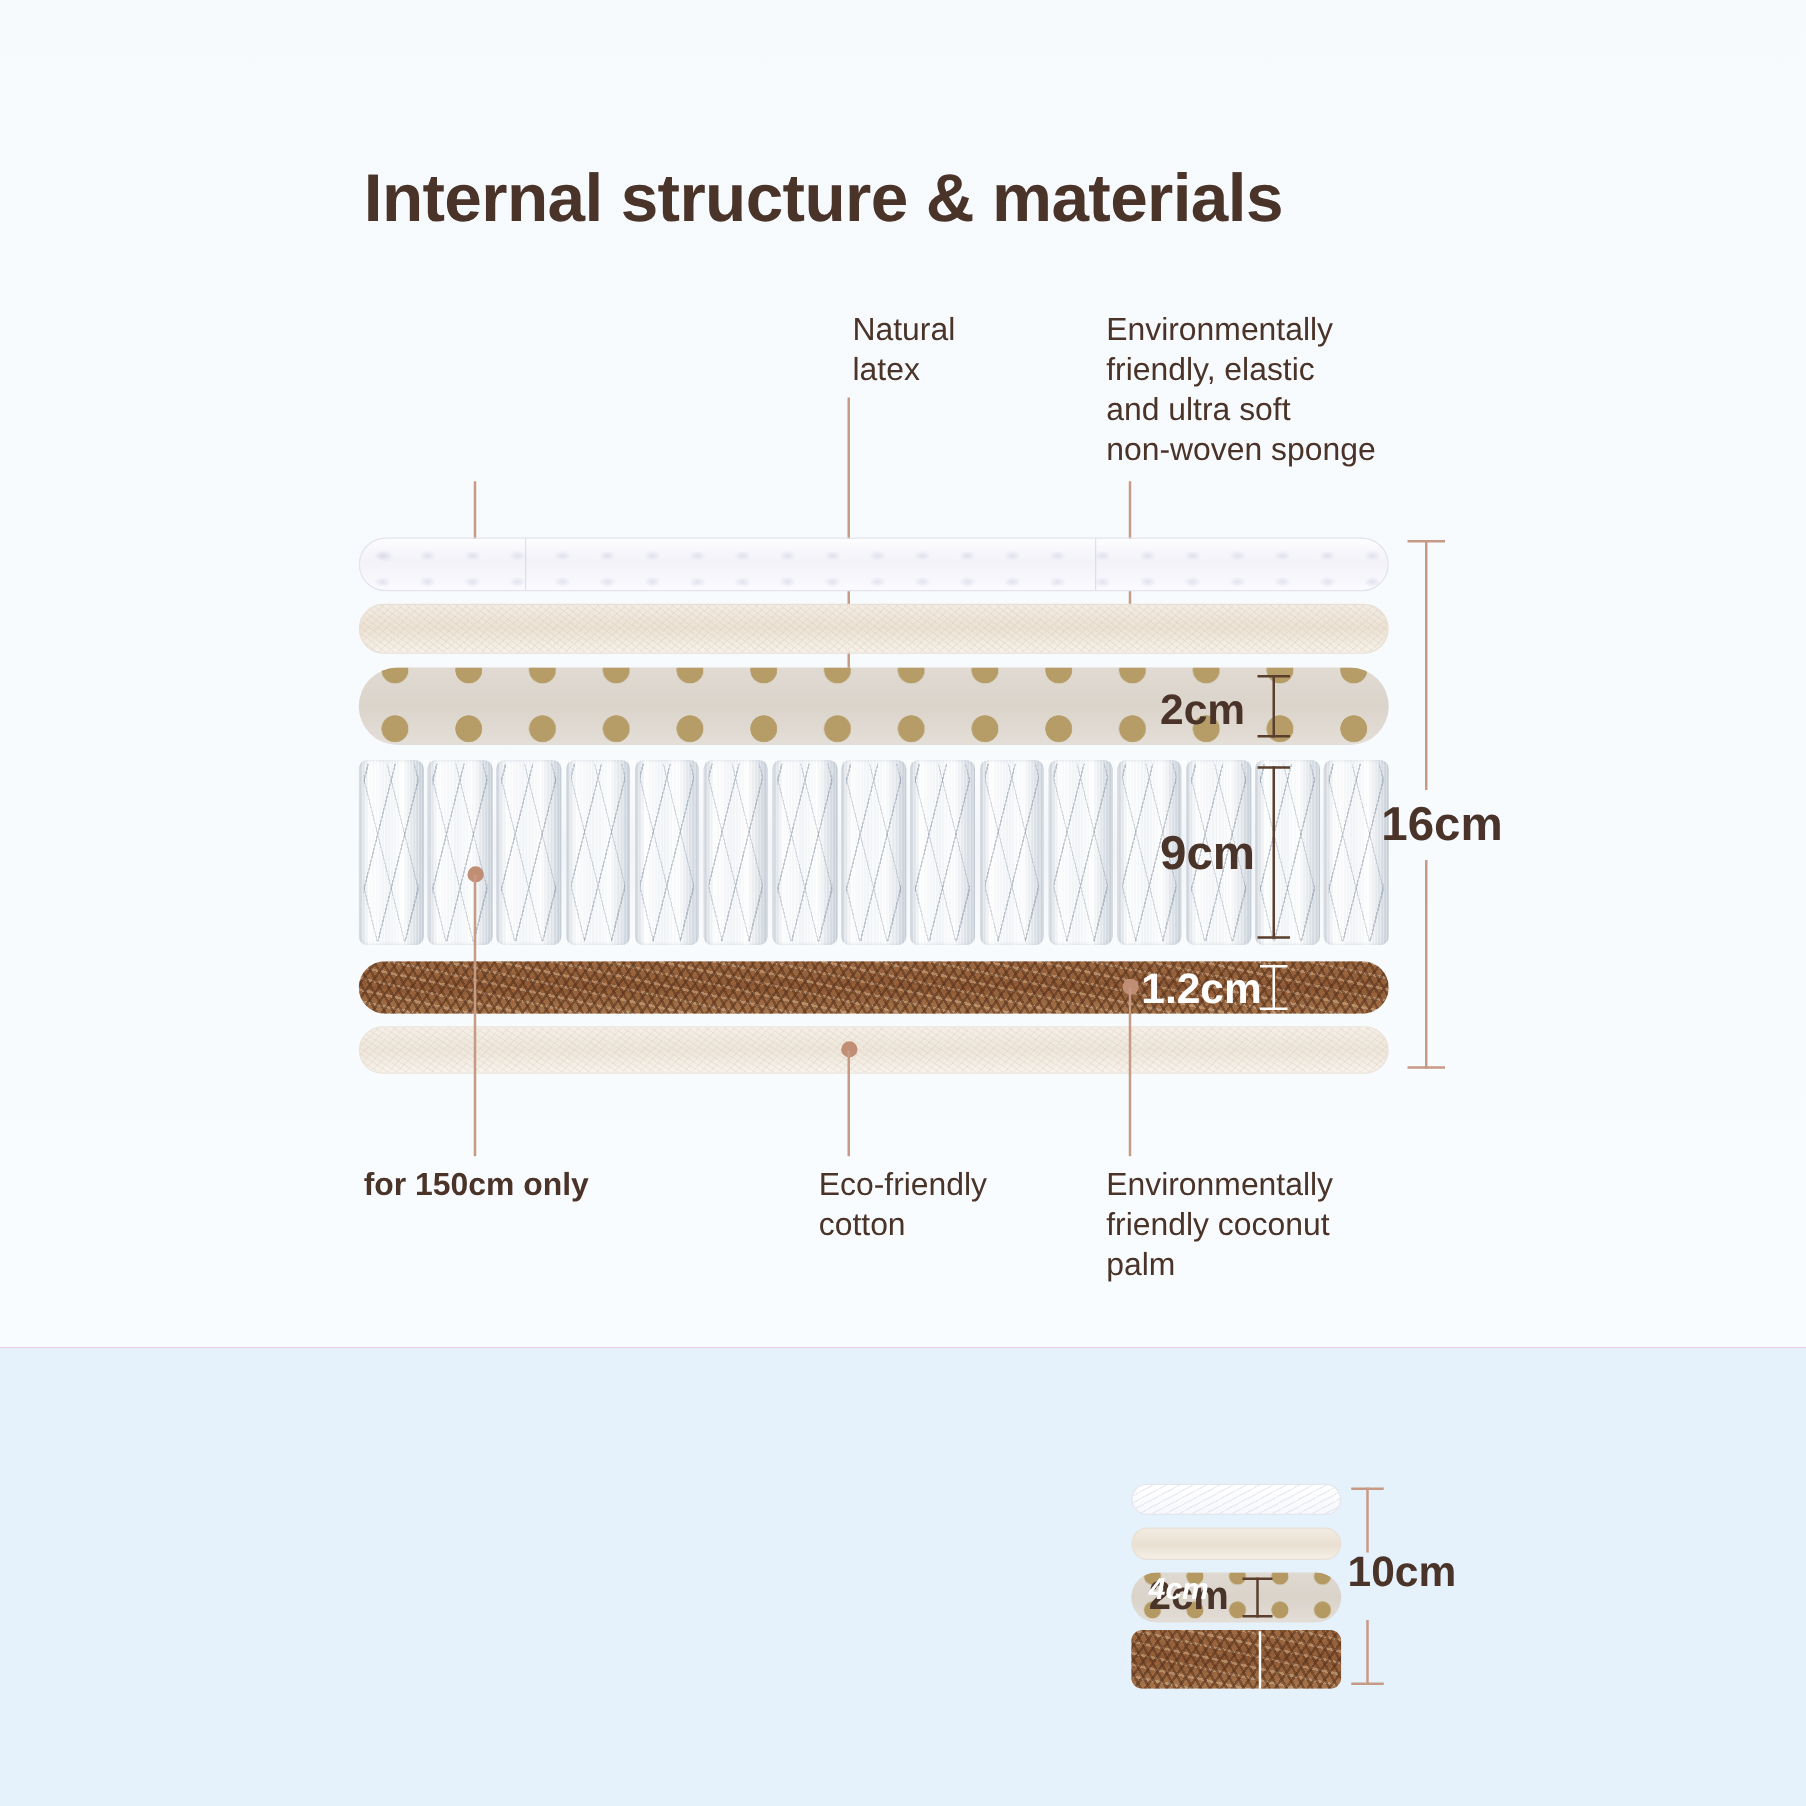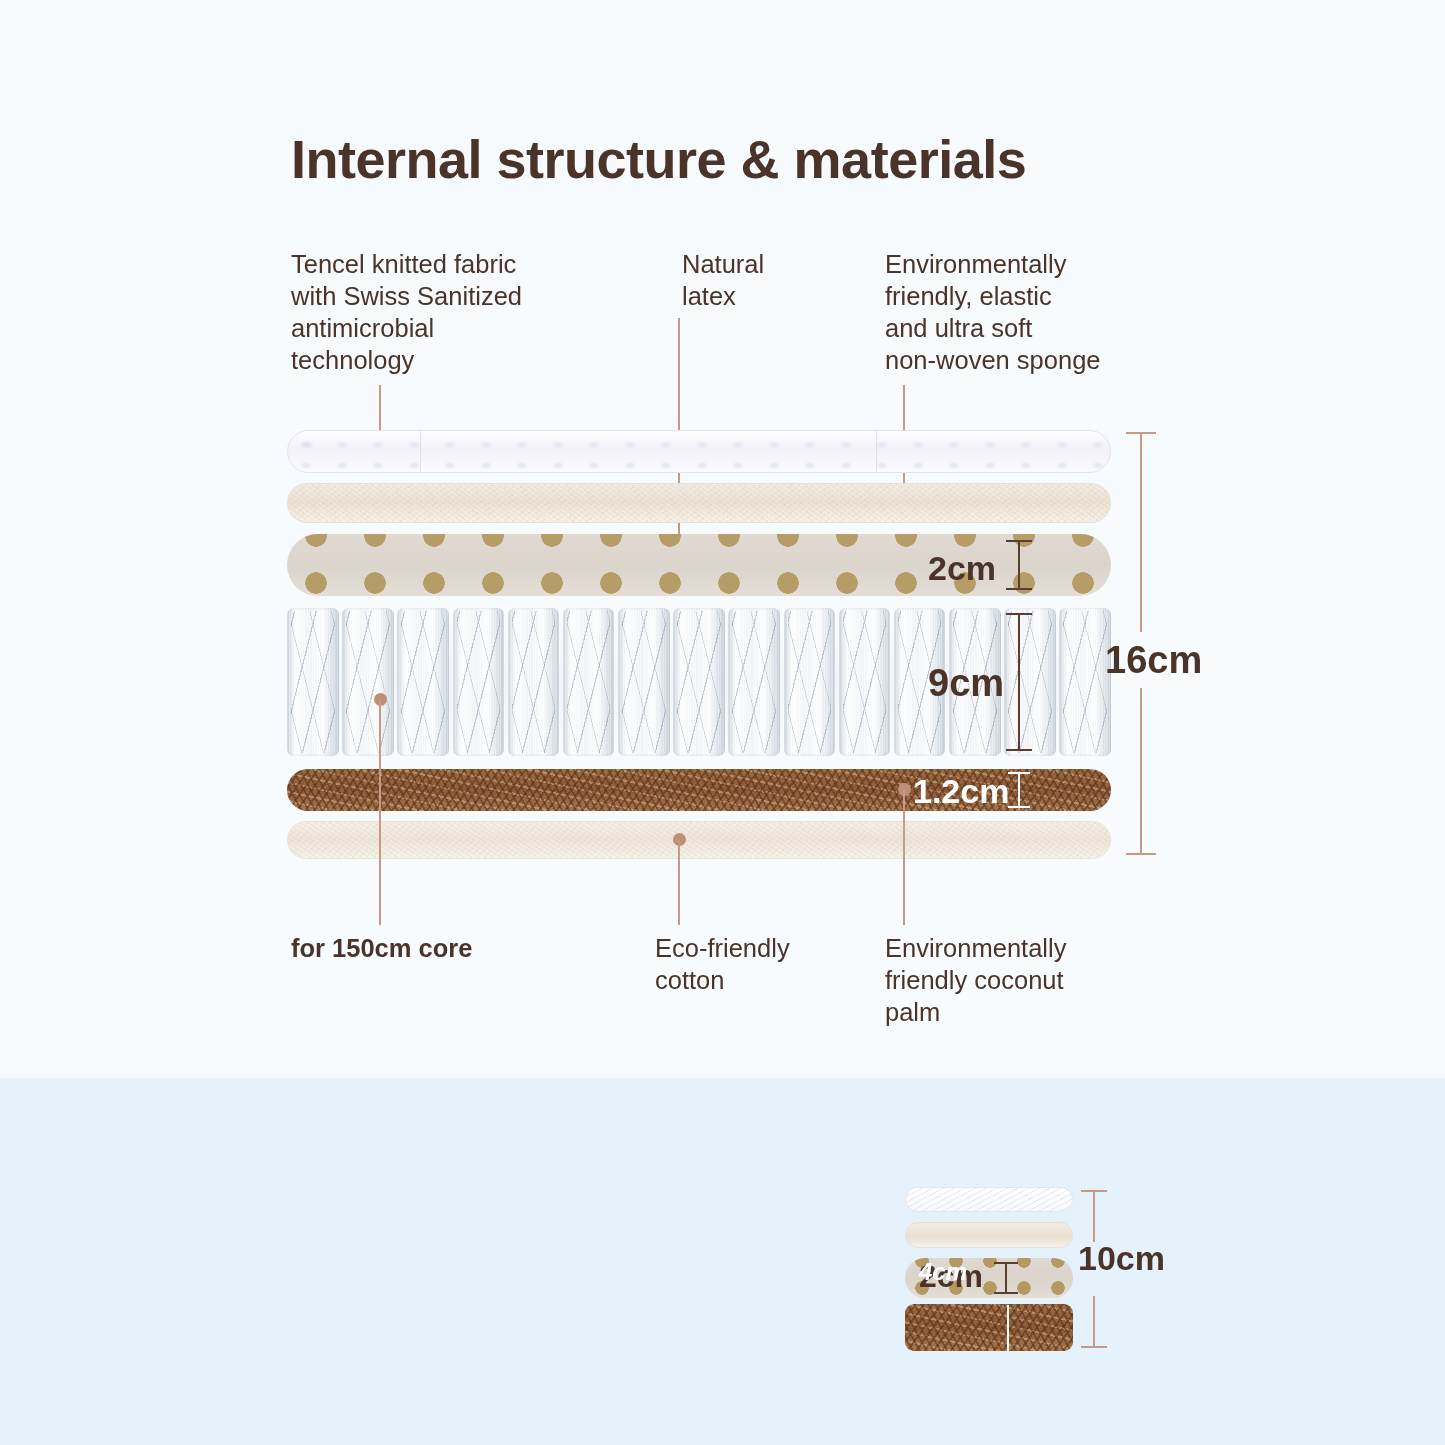--- a/index.html
+++ b/index.html
@@ -268,24 +268,20 @@
 </head>
 <body>
 
 <div id="root">
 
   <div class="bg-top"></div>
   <div class="bg-bottom"></div>
 
   <div class="page-title">Internal structure &amp; materials</div>
 
-  <div class="callout" style="left:291px; top:248px; width:300px;">Tencel knitted fabric
-with Swiss Sanitized
-antimicrobial
-technology</div>
   <div class="callout" style="left:655px; top:248px; width:220px;margin-left:27px;">Natural
 latex</div>
   <div class="callout" style="left:885px; top:248px; width:280px;">Environmentally
 friendly, elastic
 and ultra soft
 non-woven sponge</div>
 
   <div class="leader" style="left:379px; top:385px; height:67px;"></div>
   <div class="leader-dot" style="left:374px; top:448px;"></div>
 
@@ -412,21 +408,21 @@
 
   <div class="leader-dot" style="left:374px; top:693px;"></div>
   <div class="leader" style="left:379px; top:700px; height:225px;"></div>
 
   <div class="leader-dot" style="left:673px; top:833px;"></div>
   <div class="leader" style="left:678px; top:840px; height:85px;"></div>
 
   <div class="leader-dot" style="left:898px; top:783px;"></div>
   <div class="leader" style="left:903px; top:790px; height:135px;"></div>
 
-  <div class="callout" style="left:291px; top:932px; width:300px;"><b>for 150cm core</b></div>
+  <div class="callout" style="left:291px; top:932px; width:300px;"><b>for 150cm only</b></div>
 
   <div class="callout" style="left:655px; top:932px; width:220px;">Eco-friendly
 cotton</div>
   <div class="callout" style="left:885px; top:932px; width:280px;">Environmentally
 friendly coconut
 palm</div>
 
 
   <div class="mini-layer mini-tencel"></div>
   <div class="mini-layer mini-sponge"></div>

